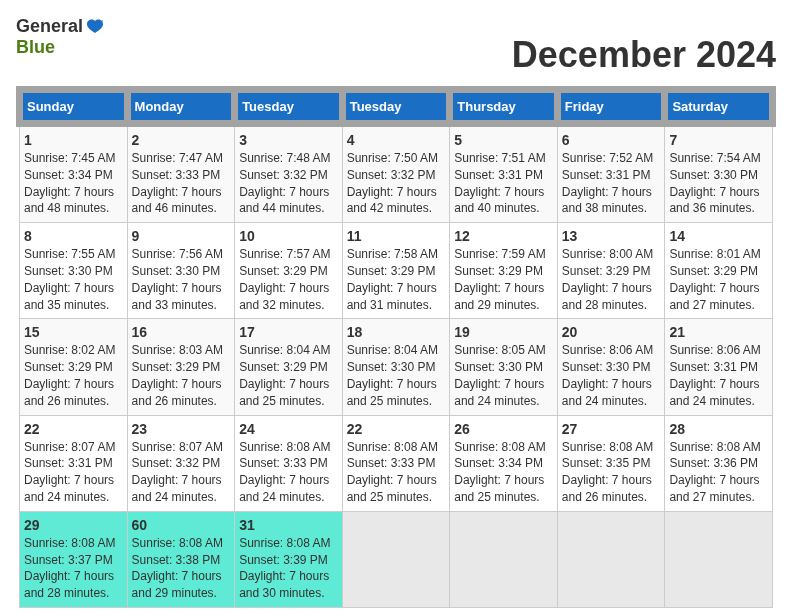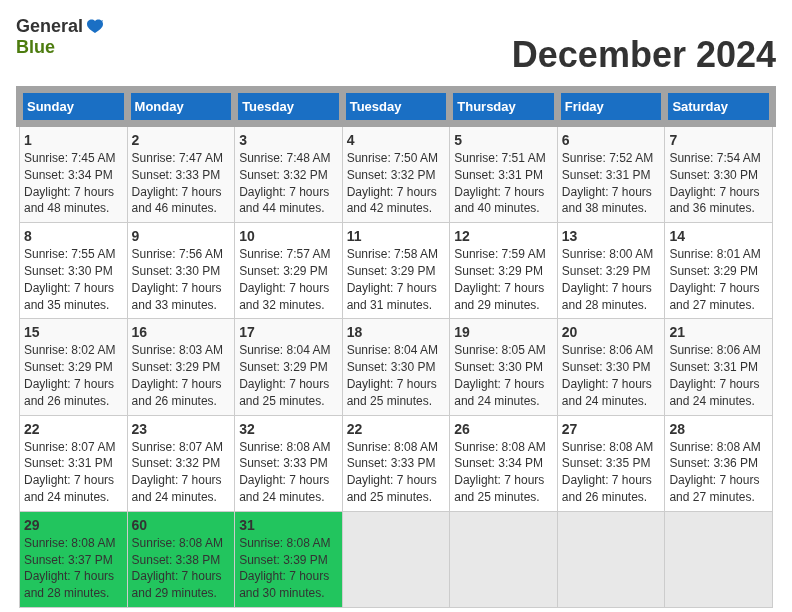--- a/index.html
+++ b/index.html
@@ -41,21 +41,21 @@
     tbody tr td {
       vertical-align: top;
       padding: 5px 4px;
       font-size: 10.5px;
       color: #333;
       border: 1px solid #ccc;
       width: 14.28%;
       background: #fff;
     }
     tbody tr:nth-child(odd) td { background: #f9f9f9; }
-    tbody tr:last-child td { background: #22c55e; }
+    tbody tr:last-child td { background: #5eead4; }
     .day-num {
       font-size: 14px;
       font-weight: bold;
       color: #333;
       display: block;
       margin-bottom: 2px;
     }
     .day-detail {
       font-size: 12px;
       color: #333;
@@ -190,21 +190,21 @@
       <tr>
         <td>
         <span class="day-num">22</span>
         <span class="day-detail">Sunrise: 8:07 AM<br>Sunset: 3:31 PM<br>Daylight: 7 hours and 24 minutes.</span>
       </td>
         <td>
         <span class="day-num">23</span>
         <span class="day-detail">Sunrise: 8:07 AM<br>Sunset: 3:32 PM<br>Daylight: 7 hours and 24 minutes.</span>
       </td>
         <td>
-        <span class="day-num">32</span>
+        <span class="day-num">24</span>
         <span class="day-detail">Sunrise: 8:08 AM<br>Sunset: 3:33 PM<br>Daylight: 7 hours and 24 minutes.</span>
       </td>
         <td>
         <span class="day-num">22</span>
         <span class="day-detail">Sunrise: 8:08 AM<br>Sunset: 3:33 PM<br>Daylight: 7 hours and 25 minutes.</span>
       </td>
         <td>
         <span class="day-num">26</span>
         <span class="day-detail">Sunrise: 8:08 AM<br>Sunset: 3:34 PM<br>Daylight: 7 hours and 25 minutes.</span>
       </td>

